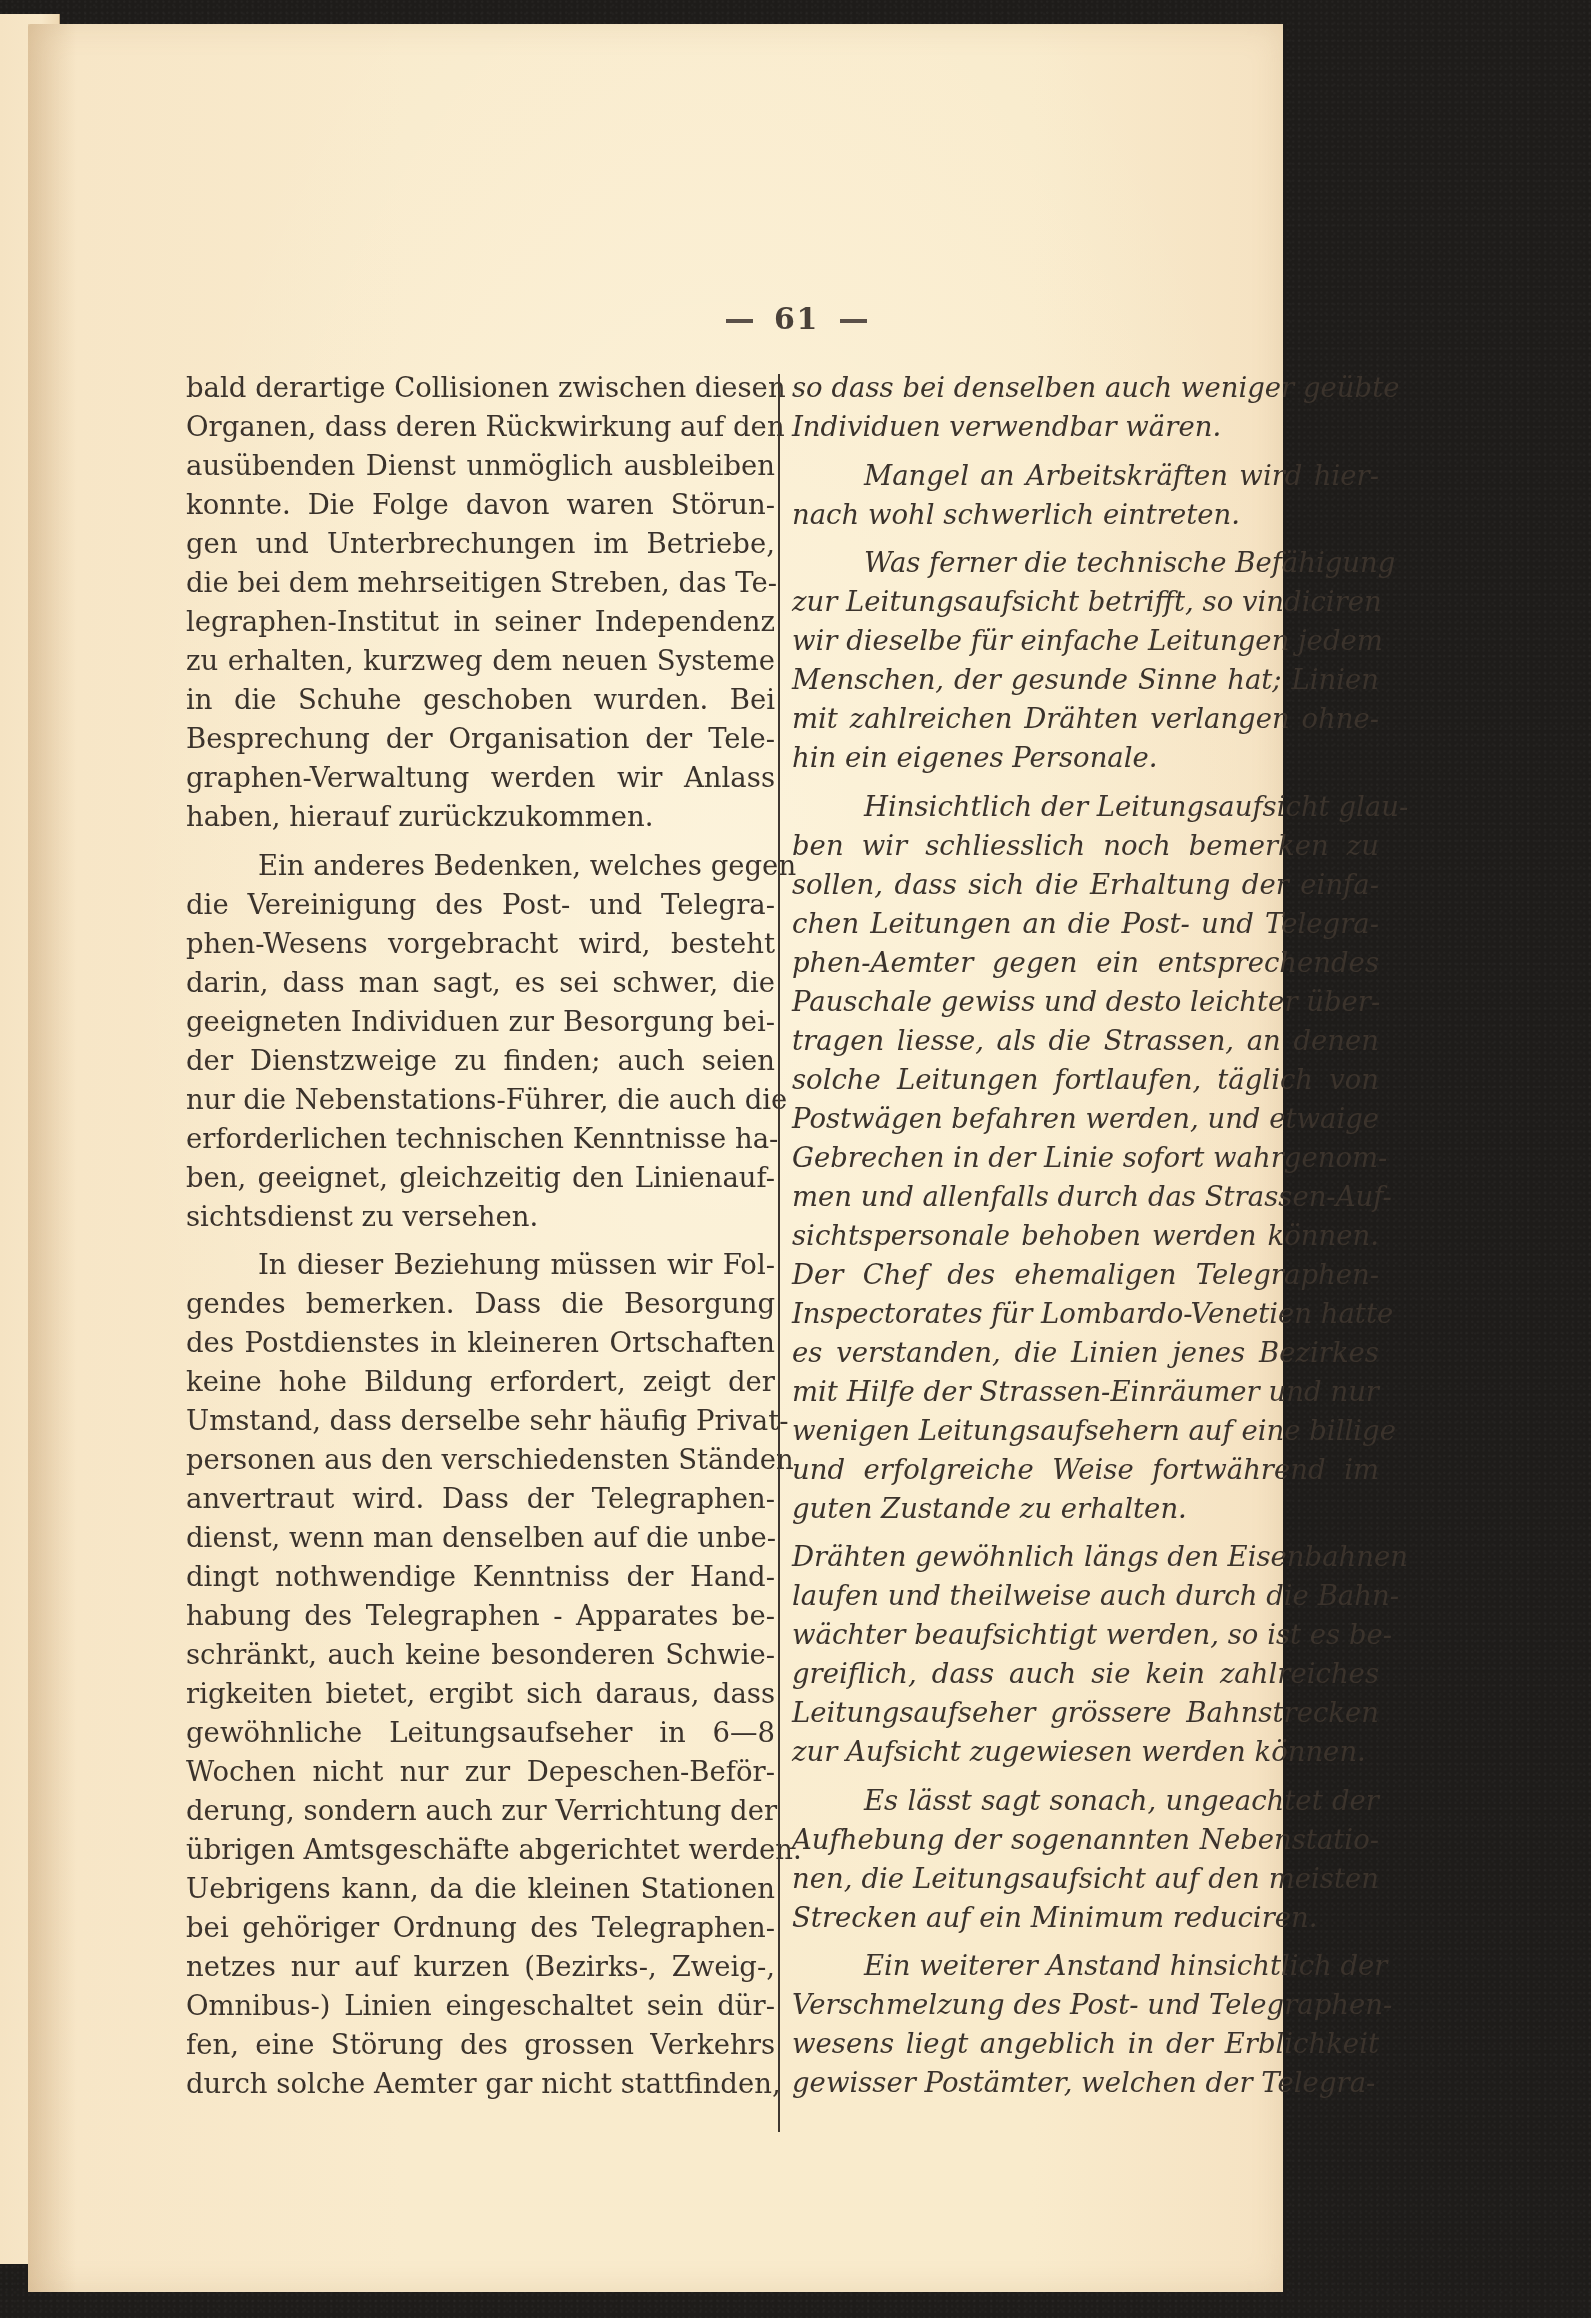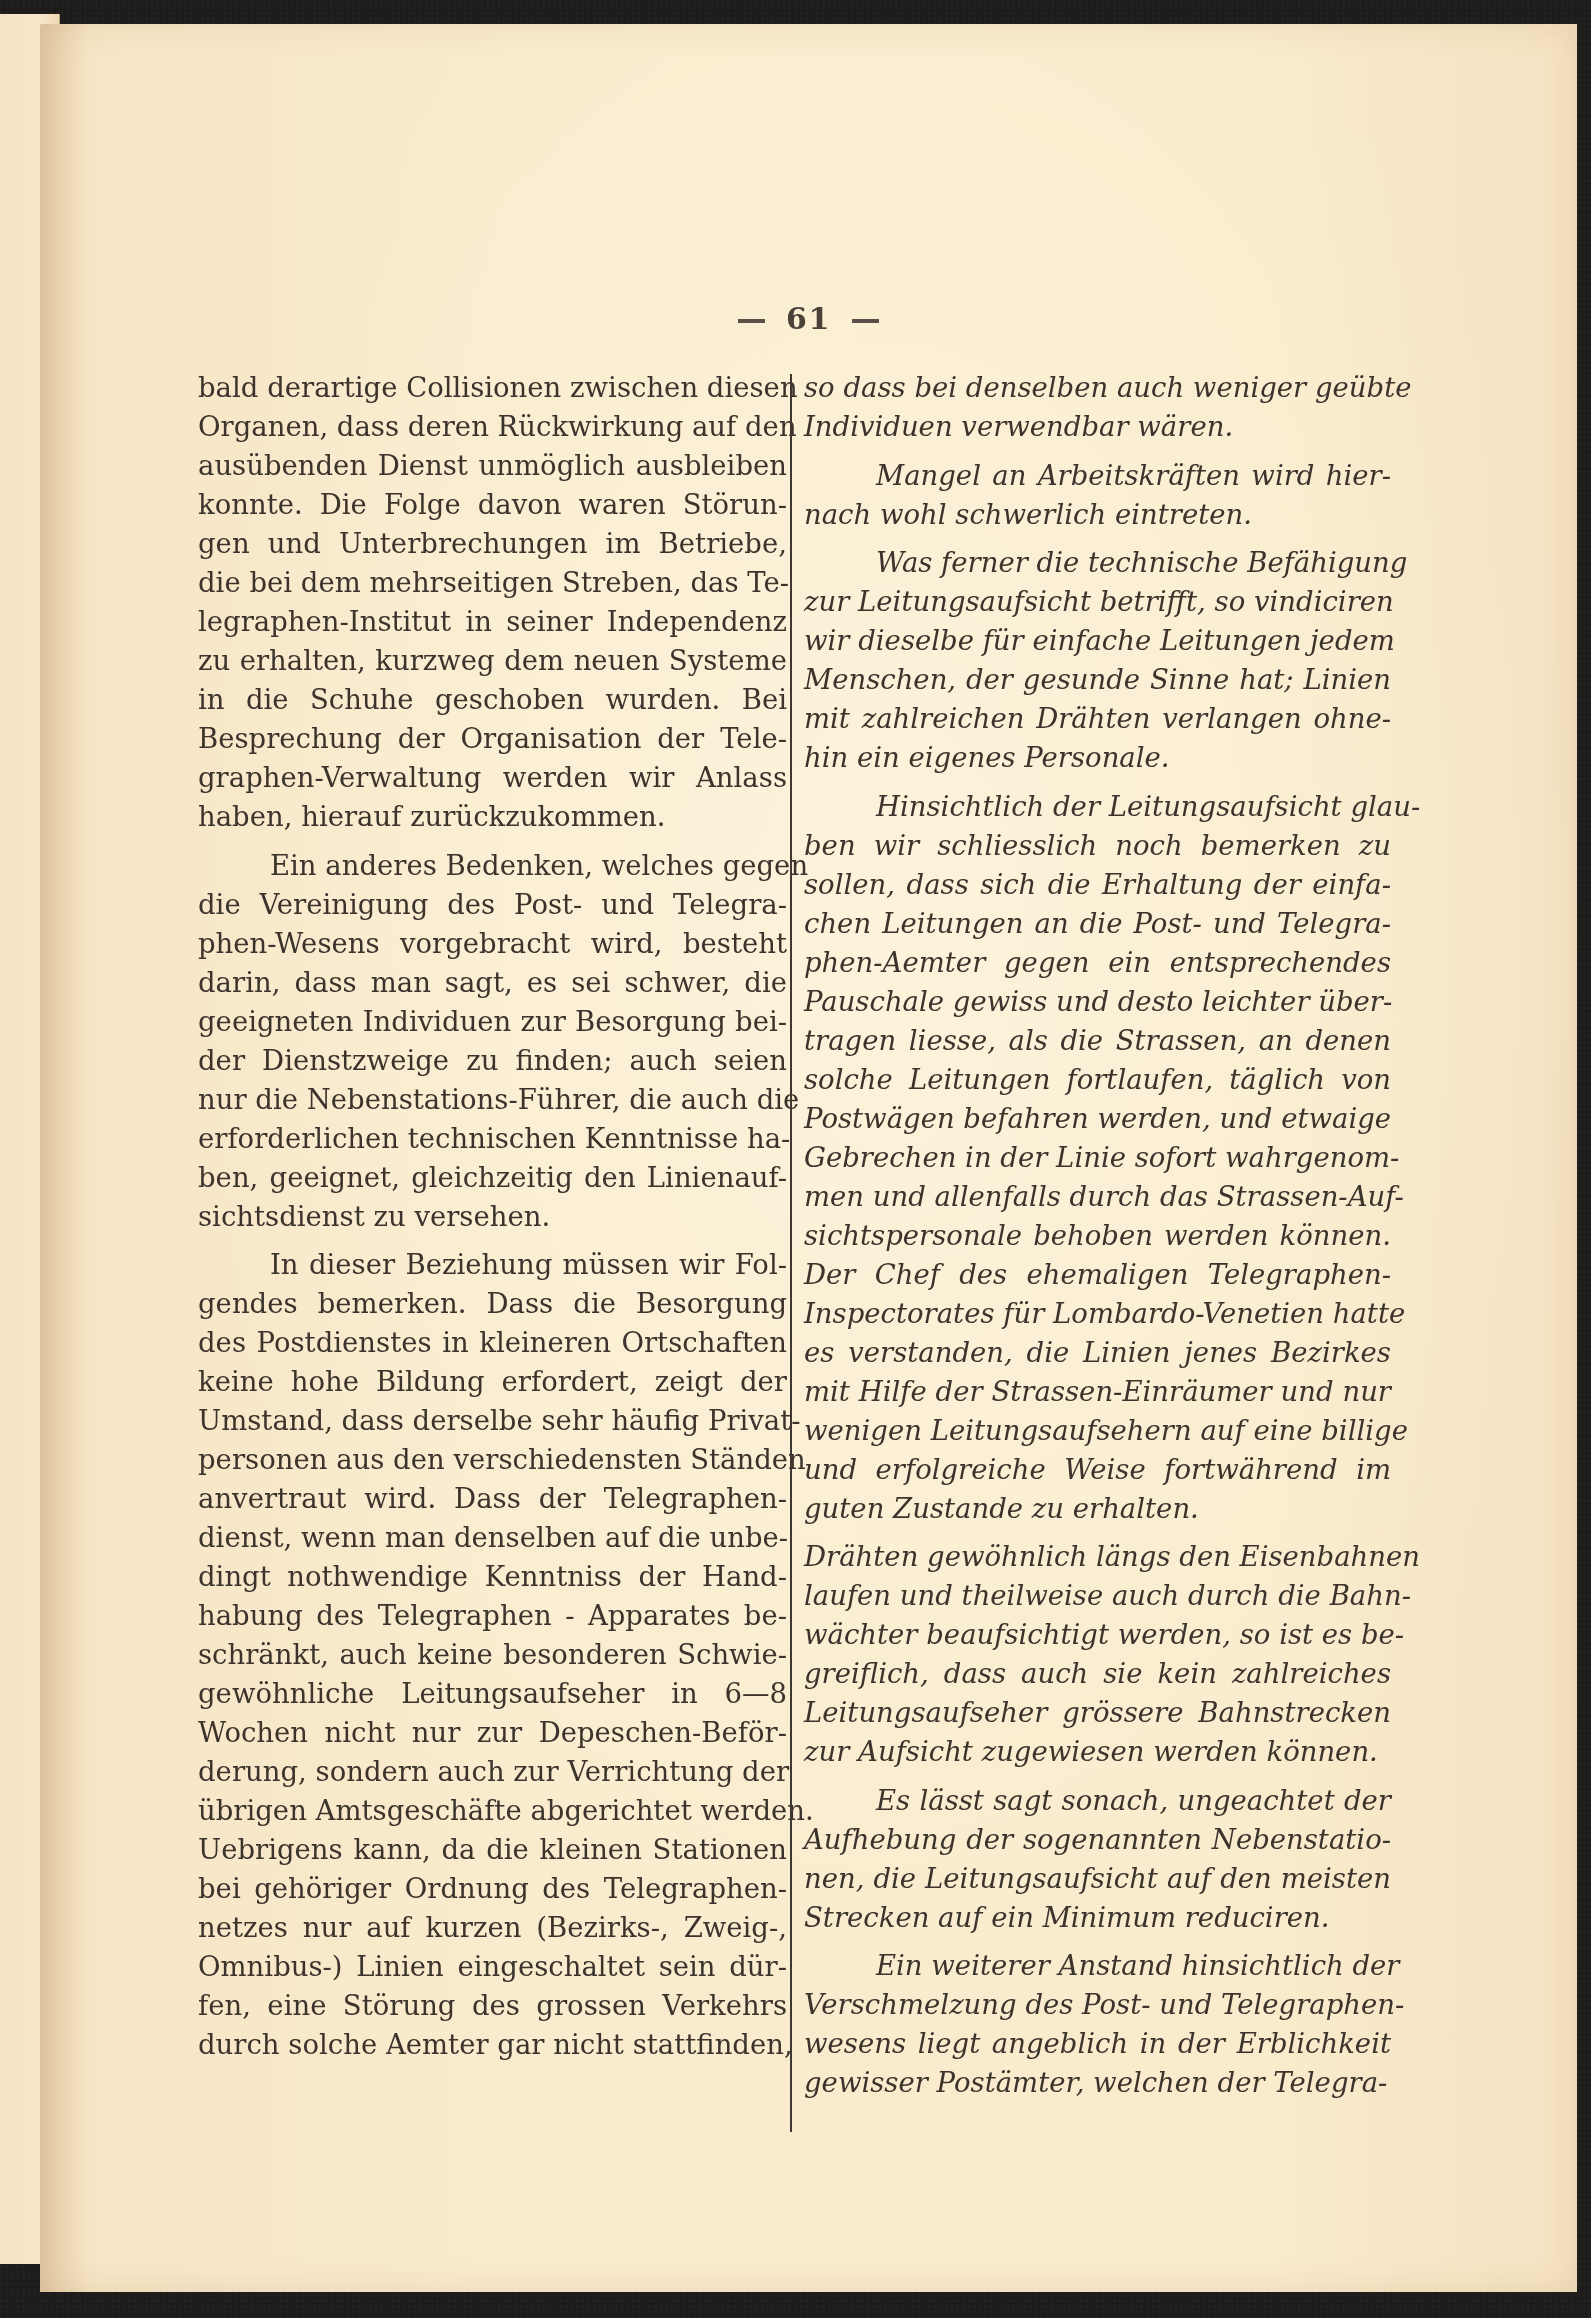--- a/index.html
+++ b/index.html
@@ -29,23 +29,23 @@
       left: 0;
       top: 14.3px;
         width: 59px;
       height: 2250px;
       background: linear-gradient(90deg, #f5e3c3 0%, #f7e7c8 70%, #eed8b3 100%);
       border-right: 0.8px solid #b89f7c;
     }
     
     .page {
       position: absolute;
-      left: 40px;
+      left: 28px;
       top: 24px;
-      width: 1537px;
+      width: 1255px;
       height: 2268px;
       background:
         radial-gradient(ellipse at 55% 40%, rgba(255,250,232,0.55) 0%, rgba(255,250,232,0) 60%),
         linear-gradient(90deg, #f0dcbb 0%, #f7e6c7 4%, #f9ebcd 30%, #f9ebcc 80%, #f5e2c2 100%);
       box-shadow: inset 0 0 32px rgba(160,120,70,0.18);
       border-top-left-radius: 3.2px;
     }
     .page-gutter {
       position: absolute;
       left: 0;
@@ -162,20 +162,21 @@
         <span class="line">gendes bemerken. Dass die Besorgung</span>
         <span class="line">des Postdienstes in kleineren Ortschaften</span>
         <span class="line">keine hohe Bildung erfordert, zeigt der</span>
         <span class="line">Umstand, dass derselbe sehr häufig Privat-</span>
         <span class="line">personen aus den verschiedensten Ständen</span>
         <span class="line">anvertraut wird. Dass der Telegraphen-</span>
         <span class="line">dienst, wenn man denselben auf die unbe-</span>
         <span class="line">dingt nothwendige Kenntniss der Hand-</span>
         <span class="line">habung des Telegraphen - Apparates be-</span>
         <span class="line">schränkt, auch keine besonderen Schwie-</span>
+        <span class="line">rigkeiten bietet, ergibt sich daraus, dass</span>
         <span class="line">gewöhnliche Leitungsaufseher in 6—8</span>
         <span class="line">Wochen nicht nur zur Depeschen-Beför-</span>
         <span class="line">derung, sondern auch zur Verrichtung der</span>
         <span class="line">übrigen Amtsgeschäfte abgerichtet werden.</span>
         <span class="line">Uebrigens kann, da die kleinen Stationen</span>
         <span class="line">bei gehöriger Ordnung des Telegraphen-</span>
         <span class="line">netzes nur auf kurzen (Bezirks-, Zweig-,</span>
         <span class="line">Omnibus-) Linien eingeschaltet sein dür-</span>
         <span class="line">fen, eine Störung des grossen Verkehrs</span>
         <span class="line last">durch solche Aemter gar nicht stattfinden,</span>

